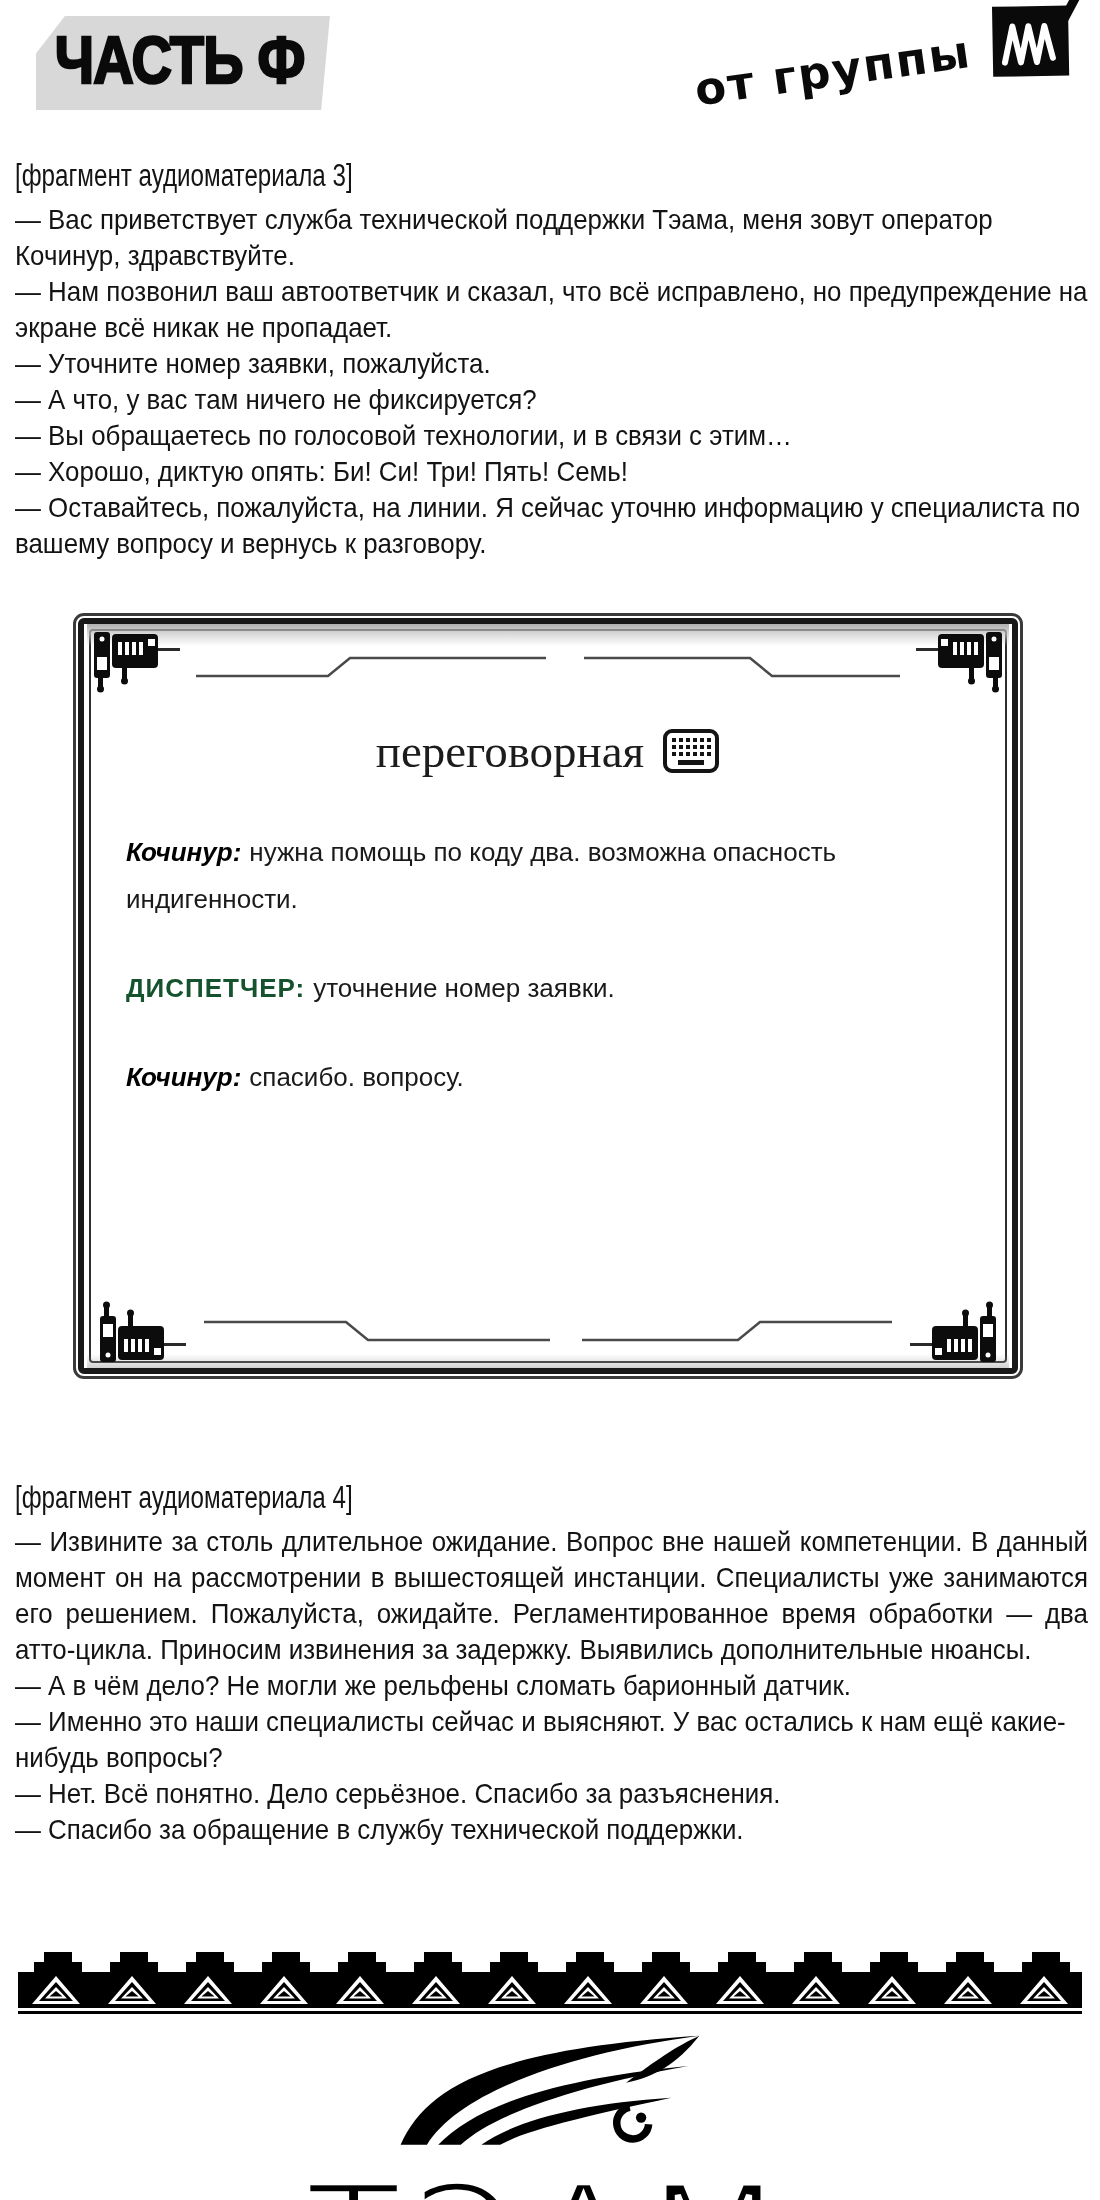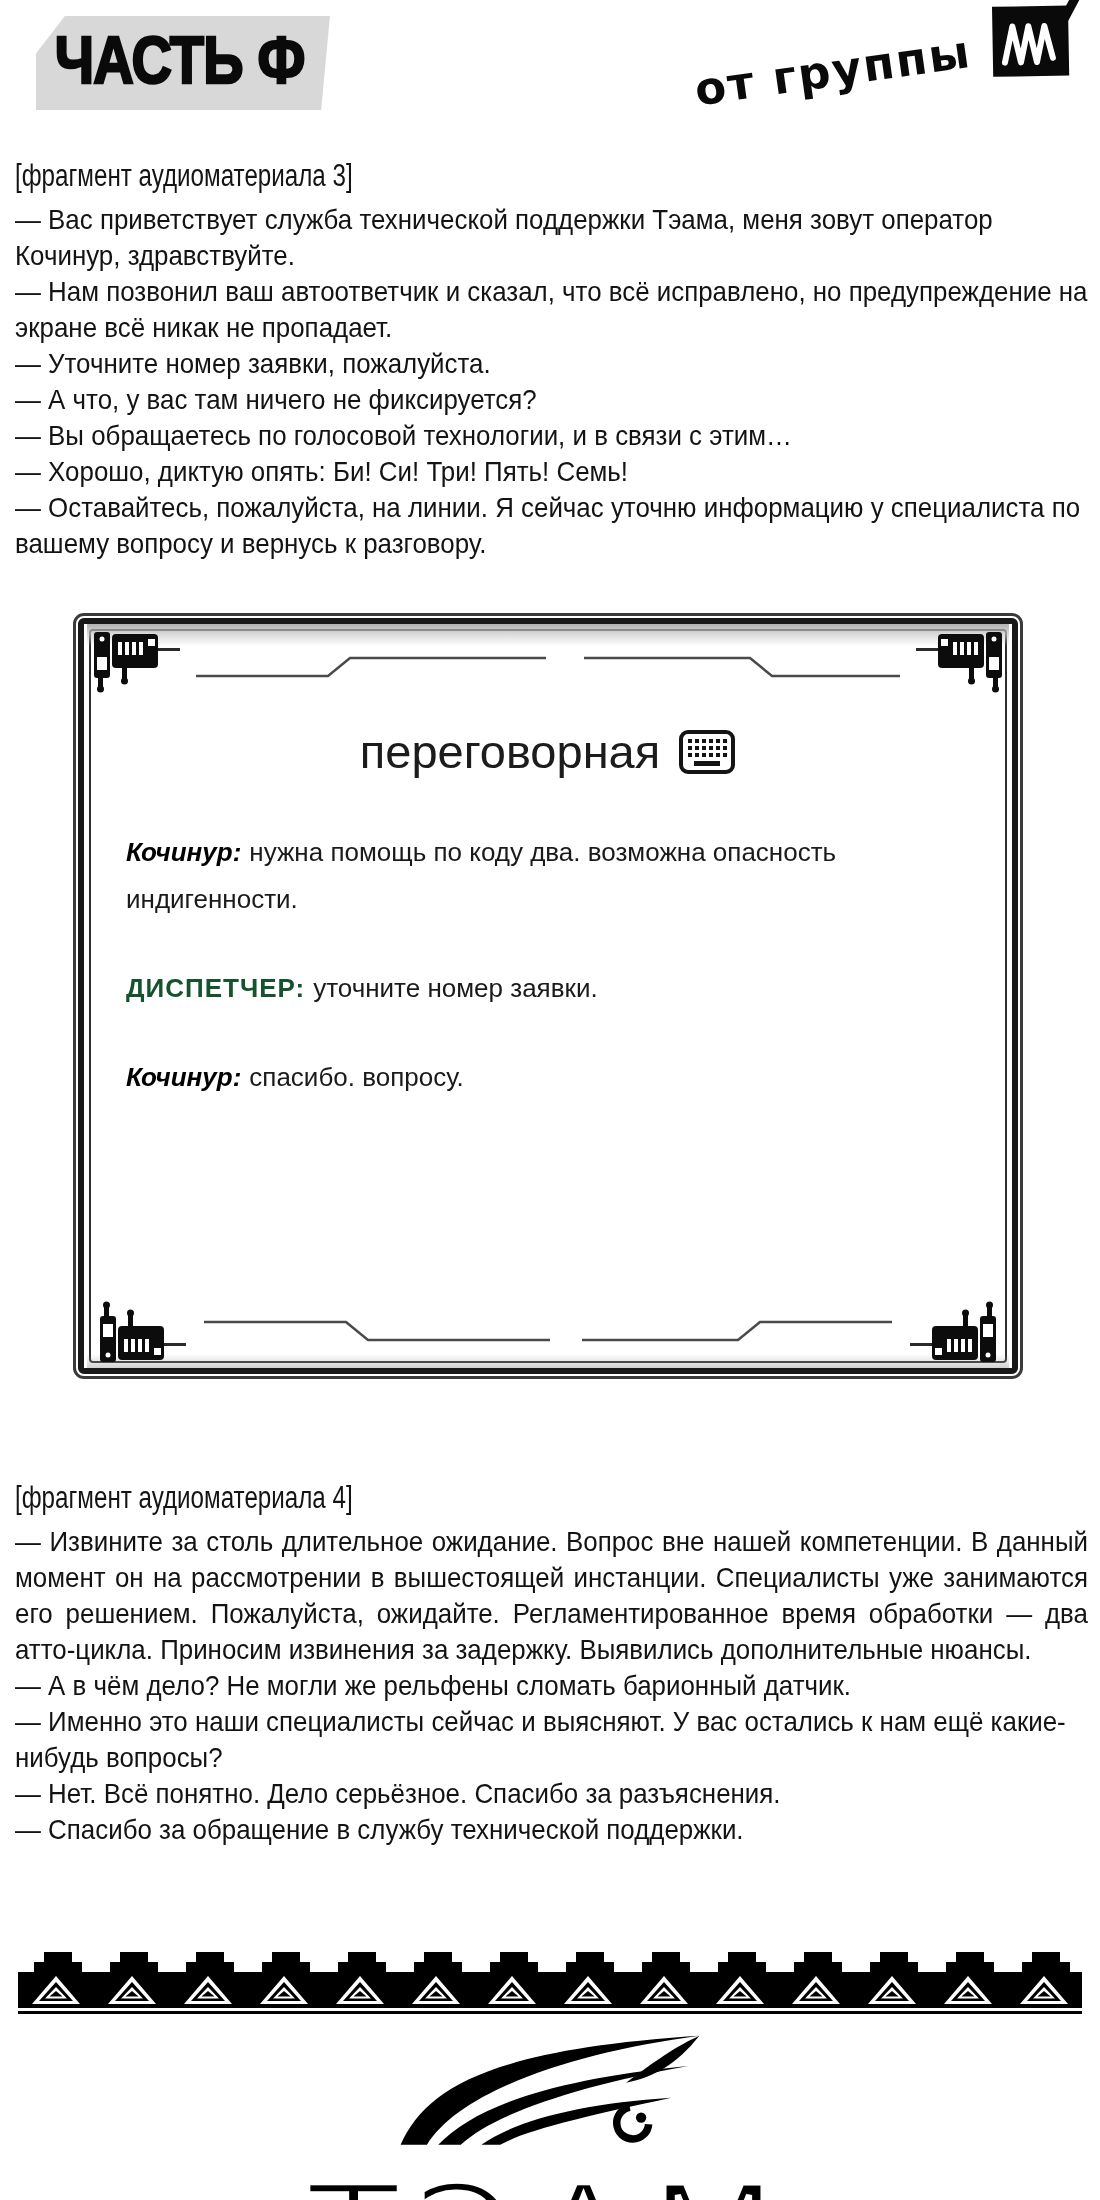--- a/index.html
+++ b/index.html
@@ -39,21 +39,21 @@
   .shade-bottom{position:absolute;left:3px;right:3px;bottom:0;height:14px;
              background:linear-gradient(0deg,#9a9a9a 0%,rgba(255,255,255,0) 100%);opacity:.45;}
   .gadget{position:absolute;width:92px;height:64px;}
   .g-tl{left:8px;top:6px;} .g-tr{right:8px;top:6px;transform:scaleX(-1);}
   .g-bl{left:14px;bottom:4px;transform:scaleY(-1);} .g-br{right:14px;bottom:4px;transform:scale(-1,-1);}
   .trace{position:absolute;left:0;width:100%;pointer-events:none;}
   .trace-top{top:10px;} .trace-bottom{bottom:8px;}
 
   .chat-title{position:absolute;top:100px;left:0;width:100%;display:flex;
               justify-content:center;align-items:center;gap:18px;}
-  .chat-title .txt{font-family:Liberation Sans, sans-serif;font-size:47px;color:#1c1c1c;}
+  .chat-title .txt{font-family:Liberation Serif, serif;font-size:47px;color:#1c1c1c;}
   .chat-body{position:absolute;top:205px;left:42px;right:42px;}
   .msg{font-size:26px;line-height:47px;color:#1a1a1a;margin:0 0 42px 0;}
   .sp-op{font-weight:bold;font-style:italic;color:#000;padding-right:8px;}
   .sp-disp{font-weight:bold;color:#14532d;letter-spacing:1px;padding-right:8px;}
 
   
   .frieze{position:absolute;left:18px;top:1952px;}
   .logo-row{position:absolute;left:0;top:2022px;width:1100px;display:flex;
             justify-content:center;align-items:center;gap:6px;flex-direction:column;}
   .logo-text{font-family:"DejaVu Sans",sans-serif;font-size:150px;line-height:1;
@@ -194,21 +194,21 @@
             <rect x="31" y="24" width="4" height="4"></rect>
             <rect x="38" y="24" width="4" height="4"></rect>
             <rect x="45" y="24" width="4" height="4"></rect>
           <rect x="16" y="32" width="26" height="5"></rect>
         </g>
       </svg>
     </div>
 
     <div class="chat-body">
       <p class="msg"><span class="sp-op">Кочинур:</span><span>нужна помощь по коду два. возможна опасность индигенности.</span></p>
-      <p class="msg"><span class="sp-disp">ДИСПЕТЧЕР:</span><span>уточните номер заявки.</span></p>
+      <p class="msg"><span class="sp-disp">ДИСПЕТЧЕР:</span><span>уточнение номер заявки.</span></p>
       <p class="msg"><span class="sp-op">Кочинур:</span><span>спасибо. вопросу.</span></p>
     </div>
   </div>
 
   <div class="frag-label frag4">[фрагмент аудиоматериала 4]</div>
   <div class="dialogue dlg2">
     <p class="justify">— Извините за столь длительное ожидание. Вопрос вне нашей компетенции. В данный момент он на рассмотрении в вышестоящей инстанции. Специалисты уже занимаются его решением. Пожалуйста, ожидайте. Регламентированное время обработки — два атто-цикла. Приносим извинения за задержку. Выявились дополнительные нюансы.</p>
     <p>— А в чём дело? Не могли же рельфены сломать барионный датчик.</p>
     <p>— Именно это наши специалисты сейчас и выясняют. У вас остались к нам ещё какие-нибудь вопросы?</p>
     <p>— Нет. Всё понятно. Дело серьёзное. Спасибо за разъяснения.</p>

